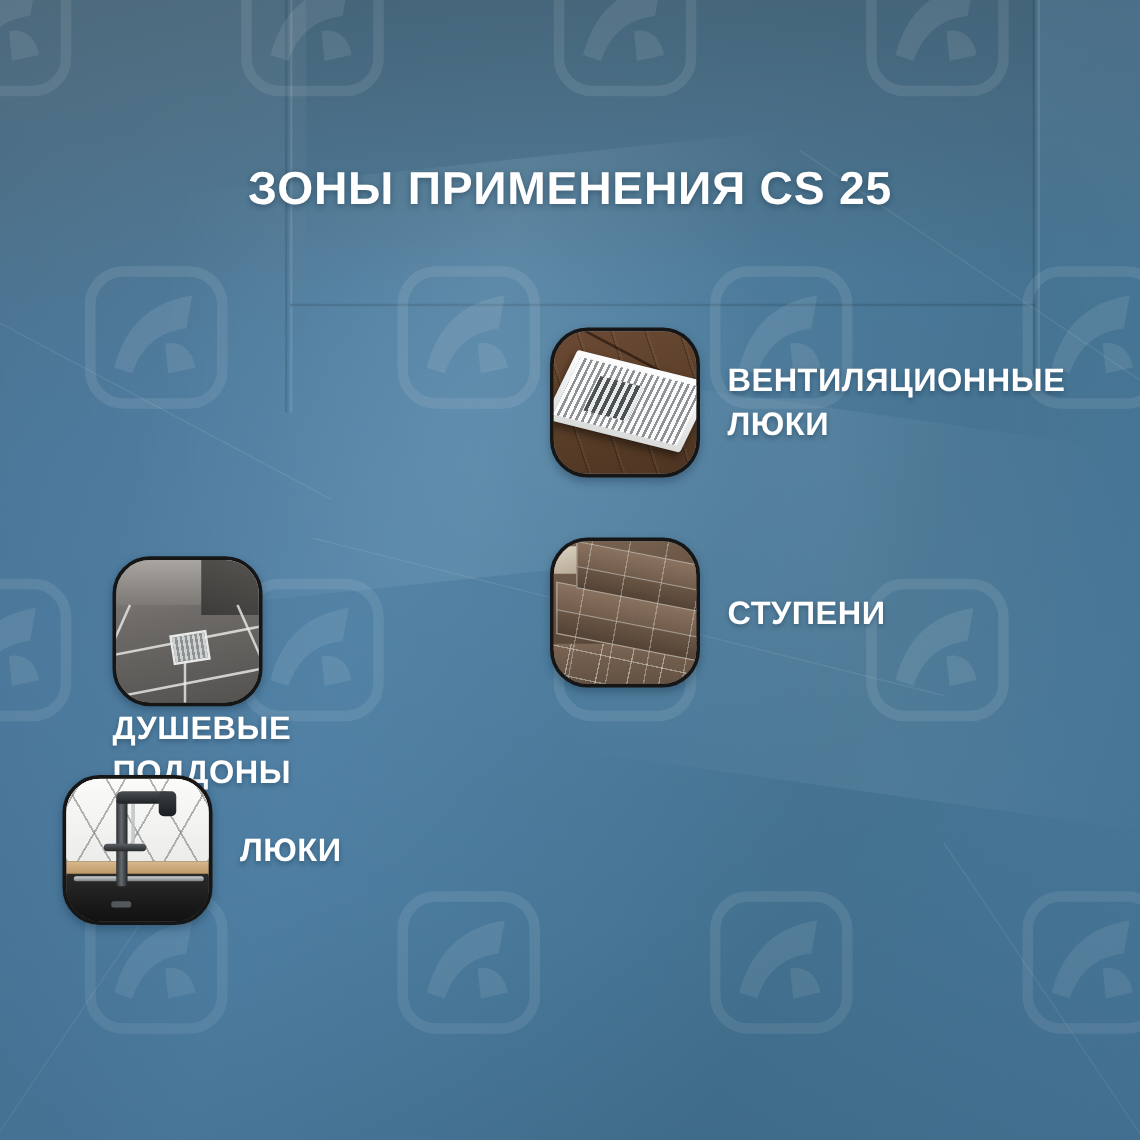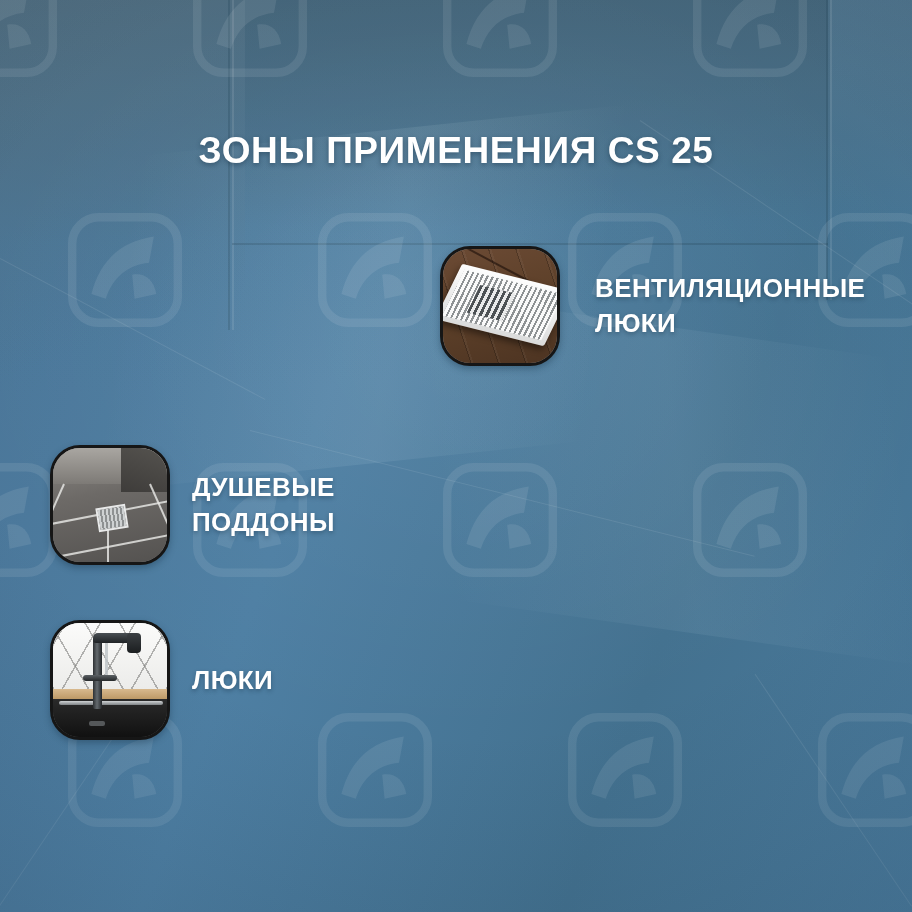--- a/index.html
+++ b/index.html
@@ -118,23 +118,23 @@
     font-weight: bold;
     line-height: 35px;
     letter-spacing: 0.4px;
     text-shadow: 0 2px 4px rgba(20,45,65,0.40);
     white-space: pre-line;
   }
 
   
   .item-0 { left: 50px;  top: 268px; }
   .item-0 .label { margin-left: 22px; }
-  .item-1 { left: 440px; top: 246px; gap: 13px; }
+  .item-1 { left: 440px; top: 262px; }
   .item-1 .label { margin-left: 22px; }
-  .item-2 { left: 50px;  top: 445px; }
+  .item-2 { left: 68px;  top: 445px; flex-direction: column; }
   .item-2 .label { margin-left: 22px; }
   .item-3 { left: 440px; top: 430px; }
   .item-3 .label { margin-left: 22px; }
   .item-4 { left: 50px;  top: 620px; }
   .item-4 .label { margin-left: 22px; }
   .item-5 { left: 440px; top: 608px; }
   .item-5 .label { margin-left: 22px; }
 
   
 
@@ -530,20 +530,36 @@
           <div class="grout g3"></div>
             <div class="grout g4"></div>
             <div class="grout g5"></div>
           <div class="drain"></div>
         </div>
       </div>
       <div class="label">ДУШЕВЫЕ
 ПОДДОНЫ</div>
     </div>
 
+    <div class="item item-3">
+      <div class="thumb">
+        <div class="scene steps">
+          <div class="corner-light"></div>
+          <div class="floor">
+              <div class="lines"></div>
+            </div>
+          <div class="tread s2-t"></div>
+            <div class="riser s2-r"></div>
+          <div class="tread s1-t"></div>
+            <div class="riser s1-r"></div>
+          <div class="grid-lines"></div>
+        </div>
+      </div>
+      <div class="label">СТУПЕНИ</div>
+    </div>
 
     <div class="item item-4">
       <div class="thumb">
         <div class="scene kitchen">
           <div class="tiles"></div>
             <div class="counter"></div>
           <div class="sink"></div>
             <div class="sink-edge"></div>
             <div class="sink-plug"></div>
           <div class="tap-spray"></div>

